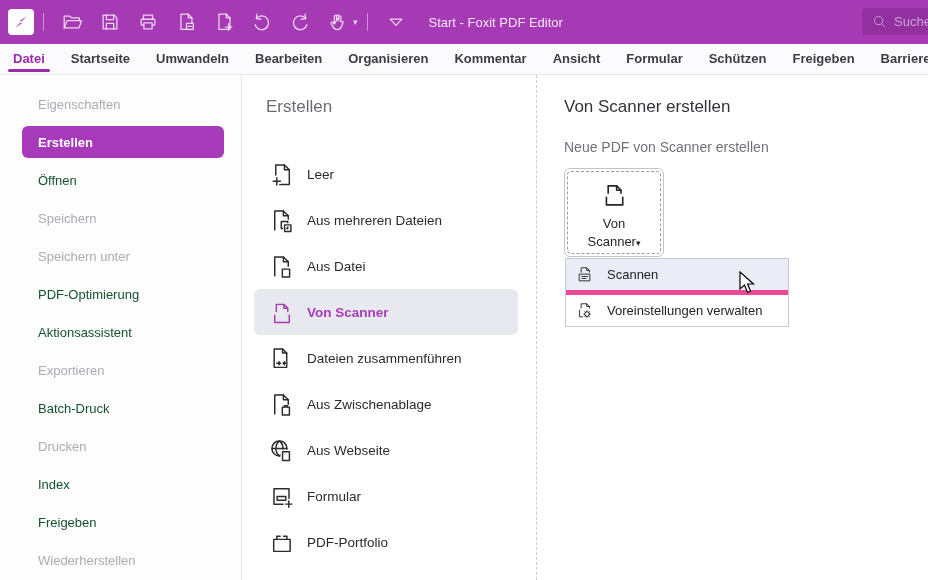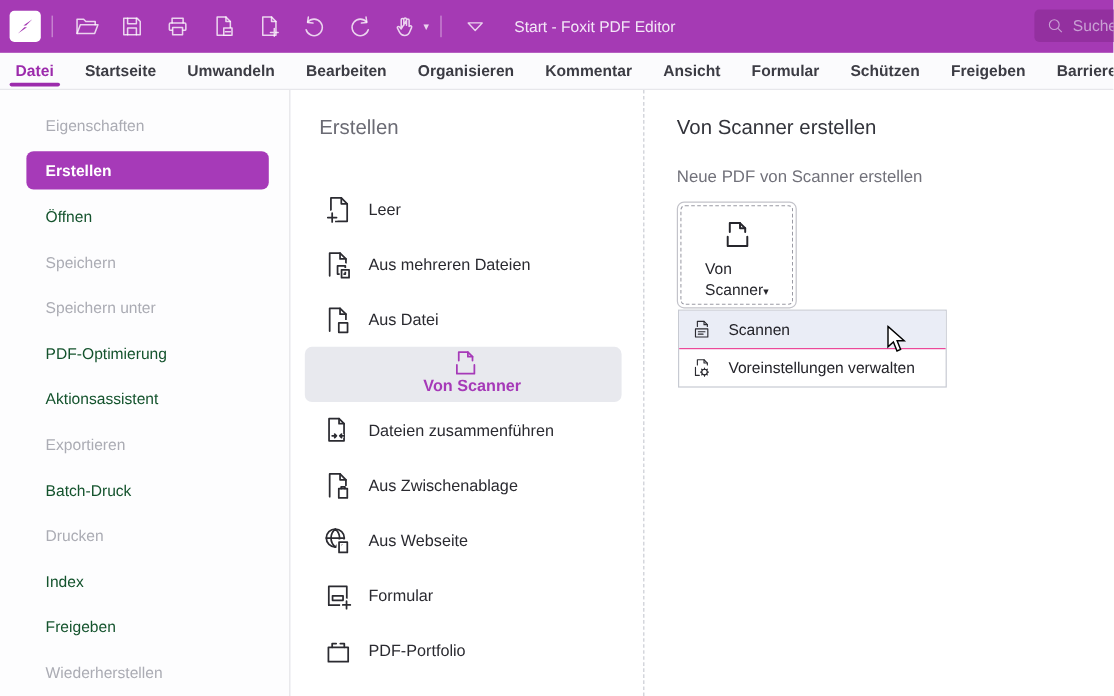--- a/index.html
+++ b/index.html
@@ -45,44 +45,44 @@
   }
   .create-col{width:294px;border-right:1px dashed #caccd4;position:relative;}
   .col-title{font-size:17px;color:#6b6b74;margin:22px 0 0 24px;}
   .create-list{margin-top:34px;}
   .create-row{
     height:46px;display:flex;align-items:center;margin:0 18px 0 12px;padding-left:15px;
     border-radius:6px;color:#2a2a30;font-size:13.5px;cursor:default;
   }
   .create-row .icn{width:25px;height:25px;margin-right:13px;flex:0 0 auto;}
   .create-row .icn svg{display:block;stroke:#2b2b31;fill:none;stroke-width:1.4;stroke-linecap:round;stroke-linejoin:round;}
-  .create-row.selected{background:#e8e9ee;color:#a63ab8;font-weight:600;flex-direction:column;}
+  .create-row.selected{background:#e8e9ee;color:#a63ab8;font-weight:600;}
   .create-row.selected .icn svg{stroke:#a63ab8;}
   .detail-col{flex:1;position:relative;}
   .detail-title{position:absolute;left:27px;top:22px;font-size:17px;color:#33343b;}
   .detail-sub{position:absolute;left:27px;top:64px;font-size:14px;color:#71717a;}
   .scan-btn{
     position:absolute;left:27px;top:93px;width:100px;height:89px;border:1px solid #c3c3ca;border-radius:6px;
     background:#ffffff;box-sizing:border-box;cursor:default;
   }
   .scan-btn .inner{
     position:absolute;inset:2px;border:1px dashed #9a9aa4;border-radius:4px;
     display:flex;flex-direction:column;align-items:center;justify-content:flex-start;padding-top:9px;
   }
   .scan-btn svg{display:block;stroke:#26262c;fill:none;stroke-width:1.4;stroke-linecap:round;stroke-linejoin:round;}
-  .scan-btn .lbl{font-size:13px;color:#26262c;line-height:18px;margin-top:6px;}
+  .scan-btn .lbl{font-size:13px;color:#26262c;line-height:18px;margin-top:6px;text-align:center;}
   .scan-btn .caret{font-size:9px;color:#26262c;}
   .dropdown{
     position:absolute;left:28px;top:183px;width:224px;background:#ffffff;
     border:1px solid #c7cad2;box-sizing:border-box;
   }
   .menu-row{height:31px;display:flex;align-items:center;padding-left:10px;font-size:13px;color:#232329;cursor:default;}
   .menu-row .icn{width:19px;height:19px;margin-right:12px;flex:0 0 auto;}
   .menu-row .icn svg{display:block;stroke:#2b2b31;fill:none;stroke-width:1.2;stroke-linecap:round;stroke-linejoin:round;}
-  .menu-row.hover{background:#eaedf6;border-bottom:1px solid #ec4899;}
+  .menu-row.hover{background:#eaedf6;border-bottom:5px solid #ec4899;}
   .cursor{position:absolute;left:202px;top:196px;pointer-events:none;}
 </style>
 </head>
 <body>
 
 <div class="titlebar">
   <div class="logo">
     <svg width="18" height="18" viewBox="0 0 24 24">
         <path d="M20 4 L10 11 H13 L4 20 L14 13 H11 Z" fill="#a53ab4" stroke="none"></path>
       </svg>

